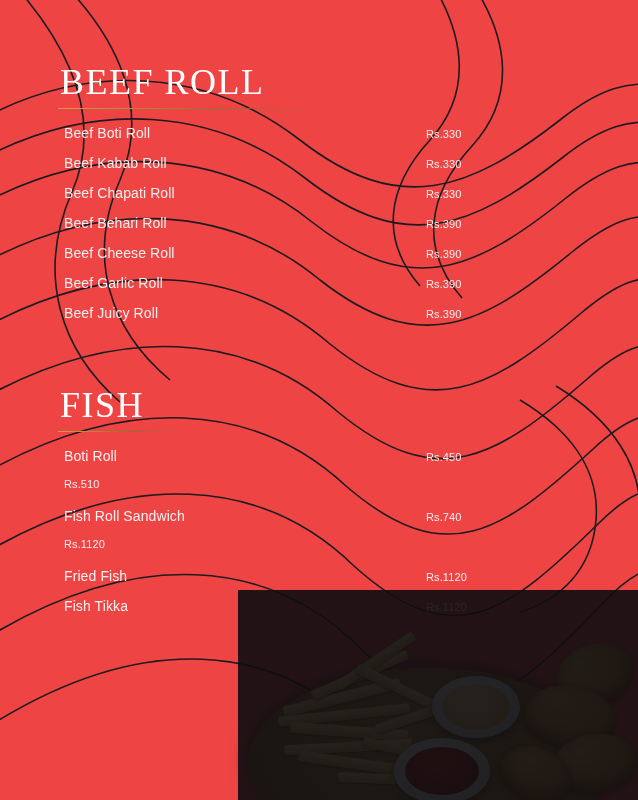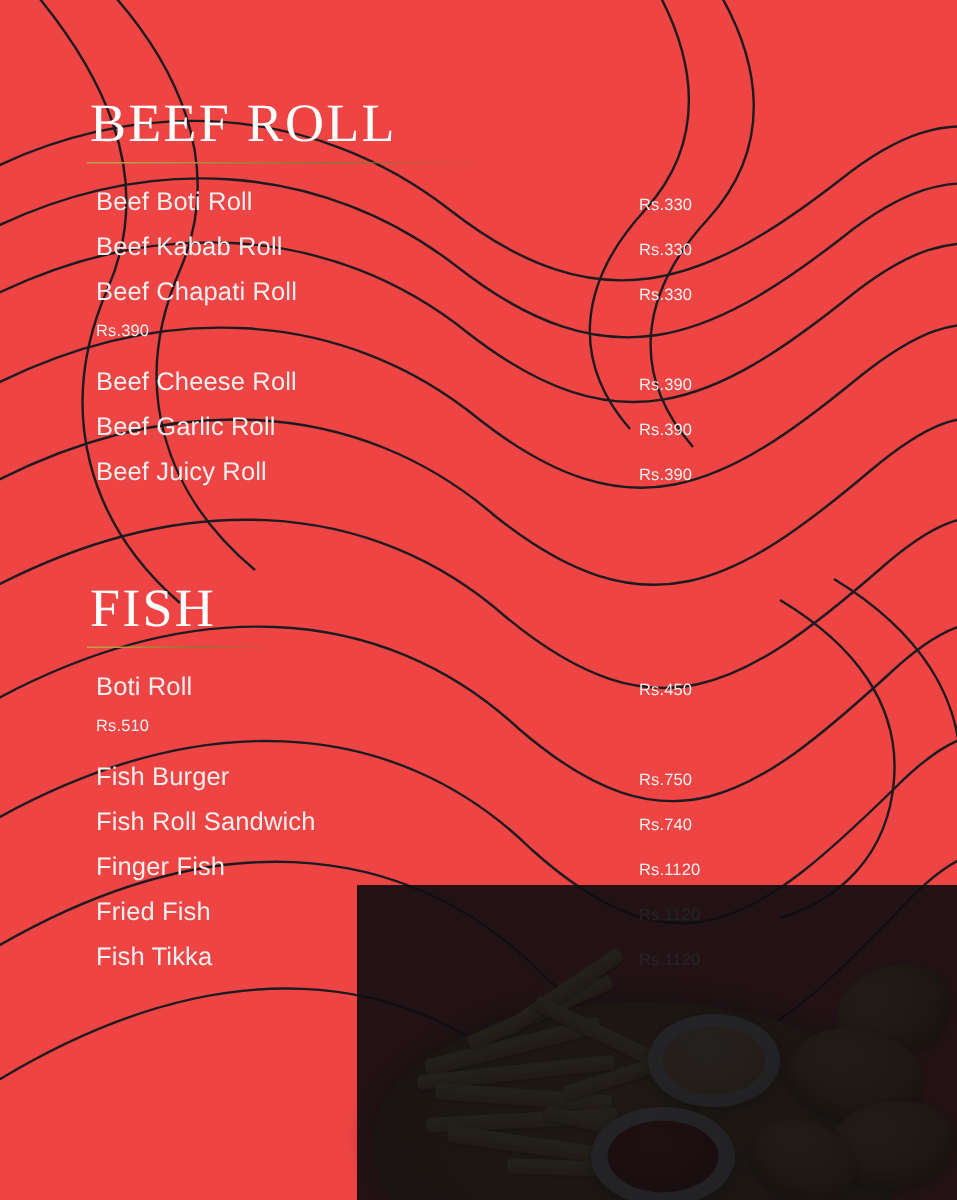--- a/index.html
+++ b/index.html
@@ -60,21 +60,21 @@
   .item {
     display: flex;
     align-items: baseline;
     padding: 0 0 0 6px;
     height: 30px;
   }
   .item-name {
     flex: 0 0 auto;
     width: 362px;
     color: #efefef;
-    font-size: 17px;
+    font-size: 14px;
     letter-spacing: 0.1px;
     white-space: nowrap;
   }
   .item-price {
     color: #efefef;
     font-size: 11px;
     letter-spacing: 0.1px;
   }
 
   
@@ -179,20 +179,21 @@
         </li>
         <li class="item">
           <span class="item-name">Beef Kabab Roll</span>
           <span class="item-price">Rs.330</span>
         </li>
         <li class="item">
           <span class="item-name">Beef Chapati Roll</span>
           <span class="item-price">Rs.330</span>
         </li>
         <li class="item">
+          <span class="item-name">Beef Behari Roll</span>
           <span class="item-price">Rs.390</span>
         </li>
         <li class="item">
           <span class="item-name">Beef Cheese Roll</span>
           <span class="item-price">Rs.390</span>
         </li>
         <li class="item">
           <span class="item-name">Beef Garlic Roll</span>
           <span class="item-price">Rs.390</span>
         </li>
@@ -208,29 +209,24 @@
       <div class="title-rule rule-fish"></div>
       <ul class="items">
         <li class="item">
           <span class="item-name">Boti Roll</span>
           <span class="item-price">Rs.450</span>
         </li>
         <li class="item">
           <span class="item-price">Rs.510</span>
         </li>
         <li class="item">
-          <span class="item-name">Fish Burger</span>
-          <span class="item-price">Rs.750</span>
-        </li>
-        <li class="item">
           <span class="item-name">Fish Roll Sandwich</span>
           <span class="item-price">Rs.740</span>
         </li>
         <li class="item">
-          <span class="item-name">Finger Fish</span>
           <span class="item-price">Rs.1120</span>
         </li>
         <li class="item">
           <span class="item-name">Fried Fish</span>
           <span class="item-price">Rs.1120</span>
         </li>
         <li class="item">
           <span class="item-name">Fish Tikka</span>
           <span class="item-price">Rs.1120</span>
         </li>

